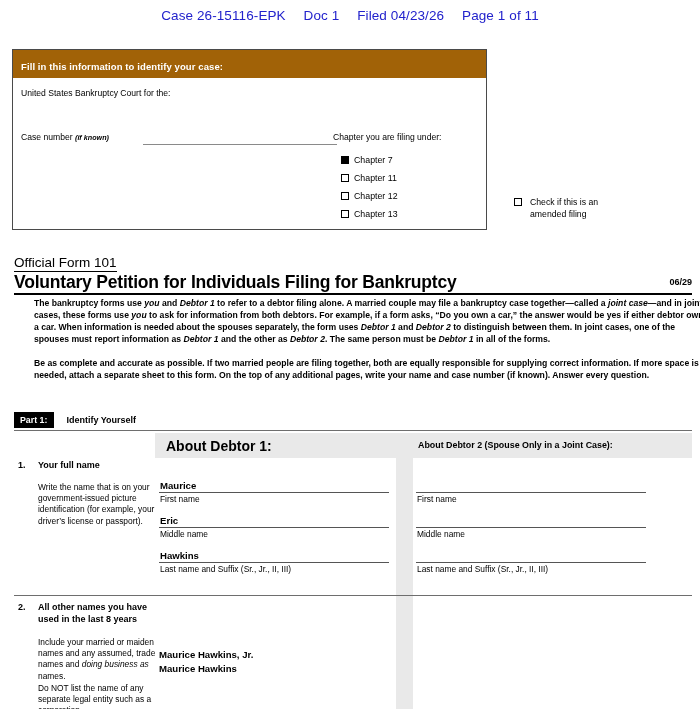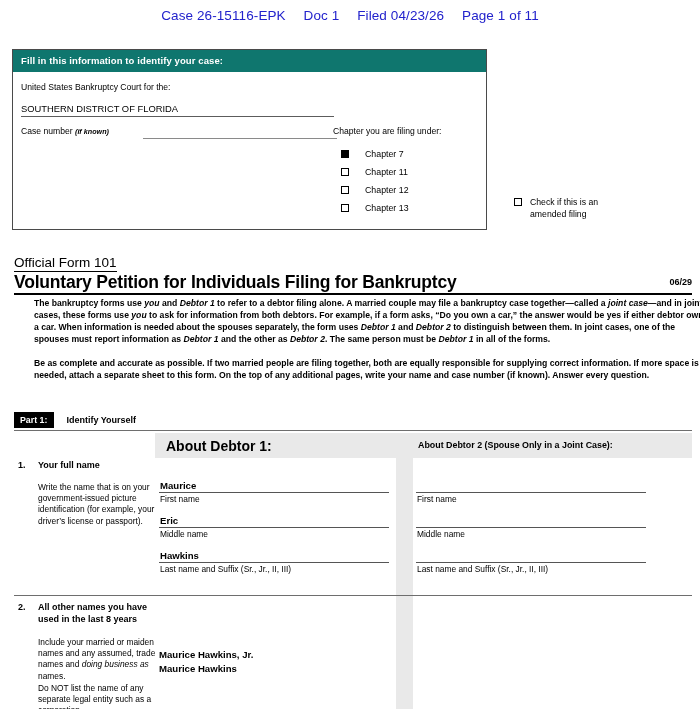--- a/index.html
+++ b/index.html
@@ -31,23 +31,23 @@
 
   
   .case-box {
     position: absolute;
     left: 12px; top: 49px;
     width: 475px; height: 181px;
     border: 1px solid #4a4a4a;
     background: #fff;
   }
   .case-box-title {
-    background: #0f766e; color: #fff;
+    background: #a16207; color: #fff;
     font-size: 9.5px; font-weight: bold;
-    padding: 5px 8px 6px 8px;
+    padding: 11px 8px 6px 8px;
     letter-spacing: .1px;
   }
   .case-body { position: relative; padding: 0; height: 158px; }
 
   .lbl-court {
     position: absolute; left: 8px; top: 10px;
     font-size: 8.6px;
   }
   .court-value {
     position: absolute; left: 8px; top: 31px;
@@ -67,21 +67,21 @@
   }
 
   .chapter-head {
     position: absolute; left: 320px; top: 54px;
     font-size: 8.6px; white-space: nowrap;
   }
   .chk-row {
     position: absolute; left: 328px;
     font-size: 8.8px;
     white-space: nowrap;
-    display: flex; align-items: center; gap: 16px;
+    display: flex; align-items: center; gap: 5px;
   }
   .chk {
     width: 8px; height: 8px;
     border: 1.2px solid #000;
     background: #fff;
     flex: 0 0 auto;
     display: inline-block;
   }
   .chk.checked { background: #000; }
   .chk-row.r1 { top: 77px; }
@@ -244,21 +244,20 @@
   <span>Doc 1</span>
   <span>Filed 04/23/26</span>
   <span>Page 1 of 11</span>
 </div>
 
 <div class="case-box">
   <div class="case-box-title">Fill in this information to identify your case:</div>
   <div class="case-body">
 
     <div class="lbl-court">United States Bankruptcy Court for the:</div>
-    <div class="court-value">SOUTHERN DISTRICT OF FLORIDA</div>
 
     <div class="lbl-casenum">
       <span>Case number</span>
       <i>(if known)</i>
     </div>
     <div class="casenum-line"></div>
 
     <div class="chapter-head">Chapter you are filing under:</div>
 
     <div class="chk-row r1">

